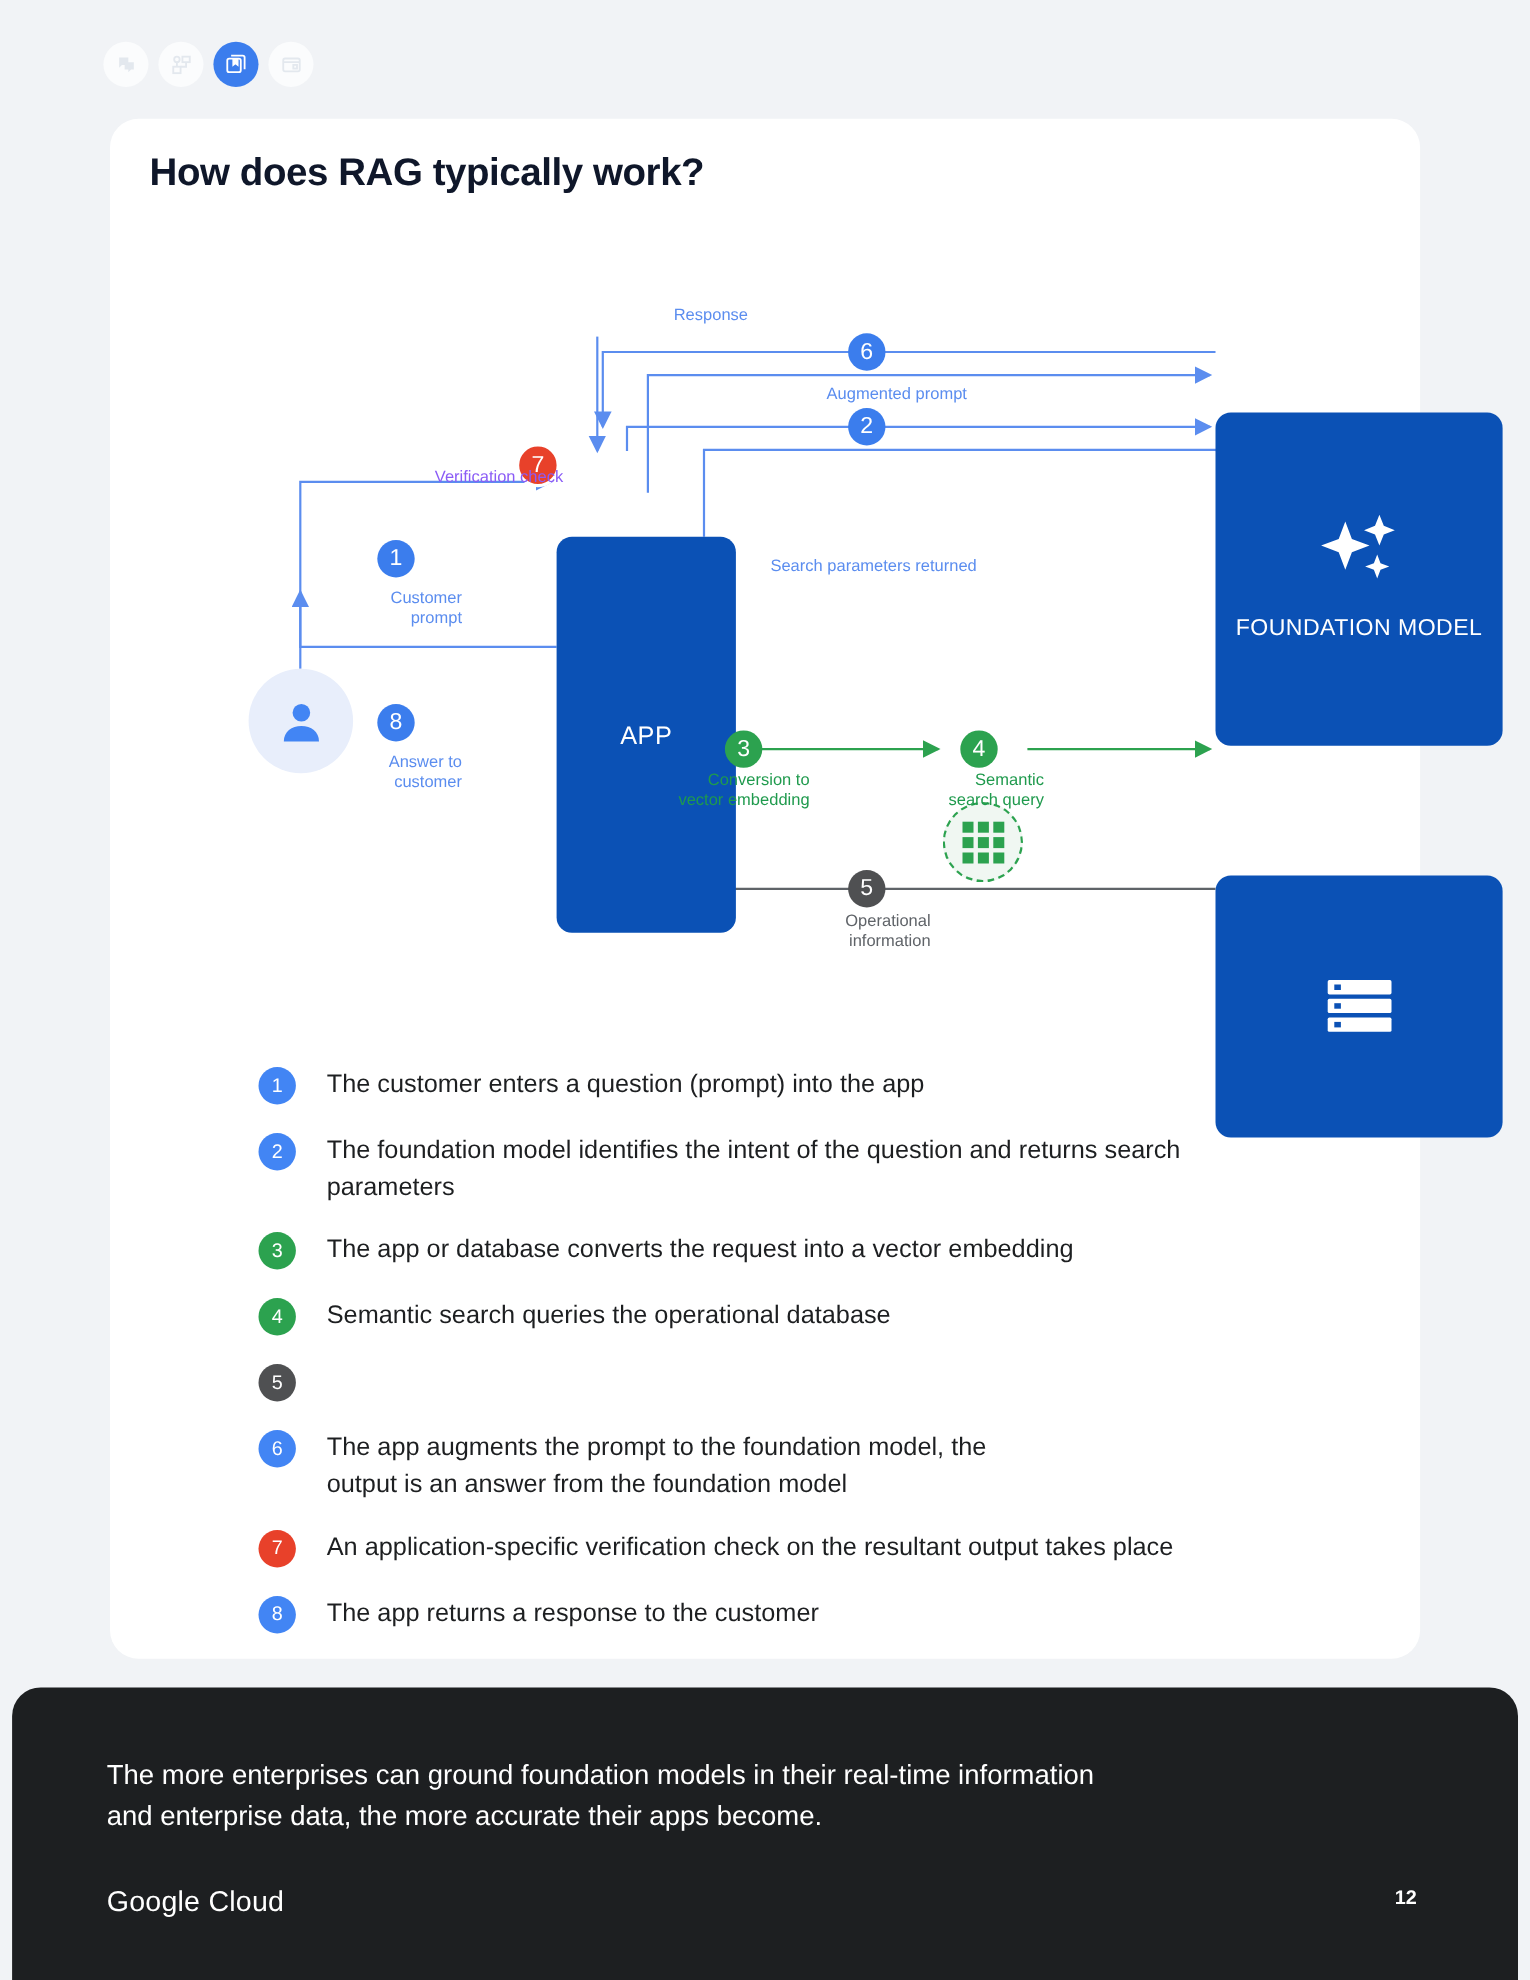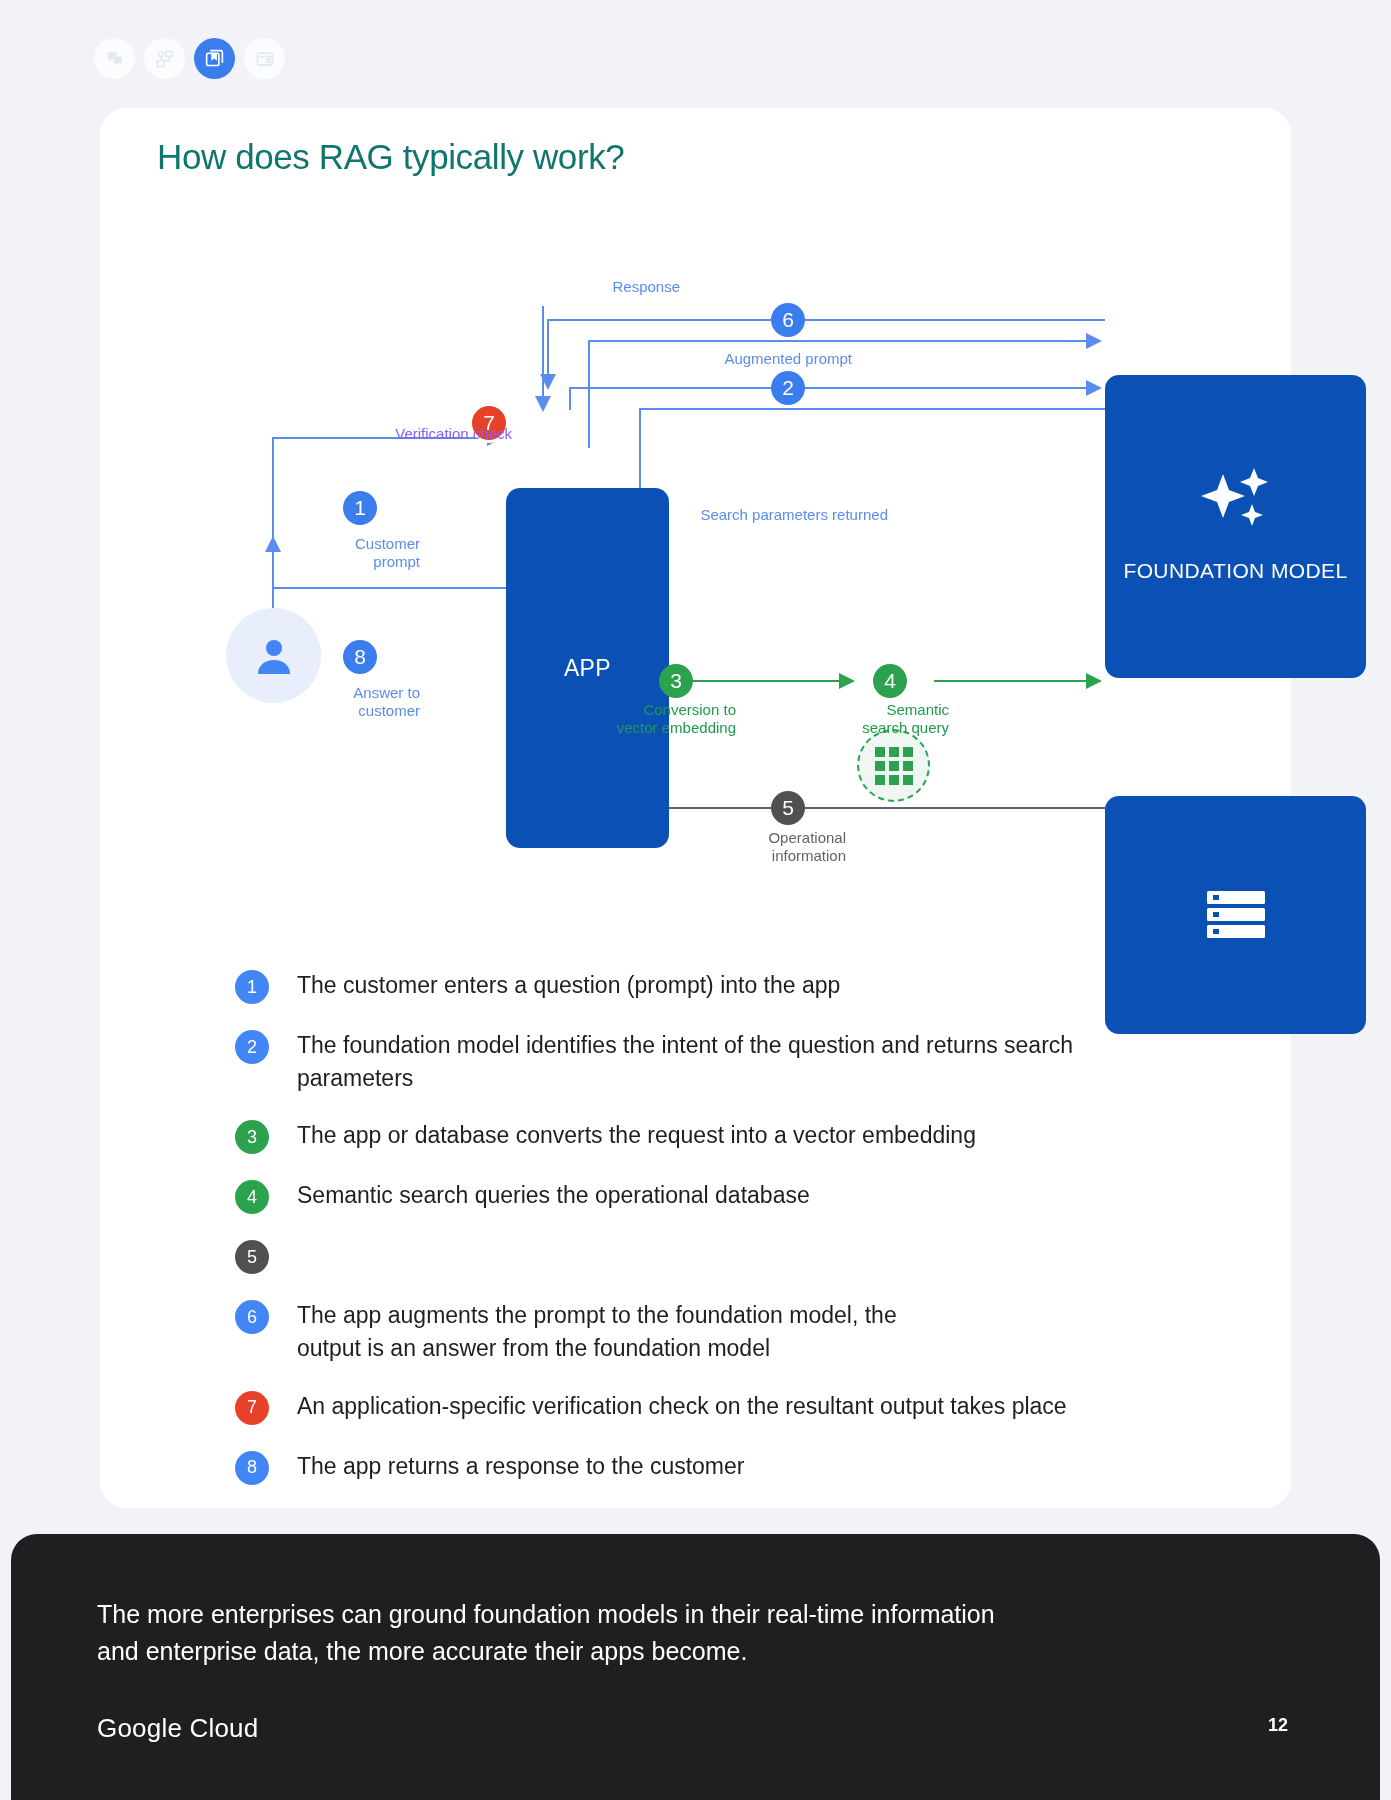--- a/index.html
+++ b/index.html
@@ -39,24 +39,24 @@
   
   .card {
     position: absolute;
     left: 100px; top: 108px;
     width: 1191px; height: 1400px;
     background: #ffffff;
     border-radius: 26px;
   }
   .card-title {
     position: absolute;
-    left: 57px; top: 29px;
+    left: 36px; top: 29px;
     font-size: 35px;
-    font-weight: normal;
-    color: #0f766e;
+    font-weight: bold;
+    color: #0f172a;
     letter-spacing: -0.4px;
   }
 
   
   .diagram {
     position: absolute;
     left: 0; top: 80px;
     width: 1191px; height: 700px;
   }
   .diagram svg { display:block; }
@@ -341,21 +341,21 @@
       <div class="badge b-blue" style="left:243px; top:303px;">1</div>
       <div class="badge b-blue" style="left:671px; top:183px;">2</div>
       <div class="badge b-green" style="left:559px; top:476px;">3</div>
       <div class="badge b-green" style="left:773px; top:476px;">4</div>
       <div class="badge b-grey" style="left:671px; top:603px;">5</div>
       <div class="badge b-blue" style="left:671px; top:115px;">6</div>
       <div class="badge b-red" style="left:369px; top:215px;">7</div>
       <div class="badge b-blue" style="left:243px; top:452px;">8</div>
 
       <div class="dlabel blue" style="left:460px; top:90px;  width:120px;">Response</div>
-      <div class="dlabel blue" style="left:572px; top:162px; width:180px;">Augmented prompt</div>
+      <div class="dlabel blue" style="left:599px; top:162px; width:180px;">Augmented prompt</div>
       <div class="dlabel red" style="left:232px; top:237px; width:180px; text-align:right;">Verification check</div>
       <div class="dlabel blue" style="left:200px; top:347px; width:120px;">Customer
 prompt</div>
       <div class="dlabel blue" style="left:598px; top:318px; width:190px;">Search parameters returned</div>
       <div class="dlabel blue" style="left:200px; top:496px; width:120px;">Answer to
 customer</div>
       <div class="dlabel green" style="left:516px; top:513px; width:120px;">Conversion to
 vector embedding</div>
       <div class="dlabel green" style="left:733px; top:513px; width:116px;">Semantic
 search query</div>

